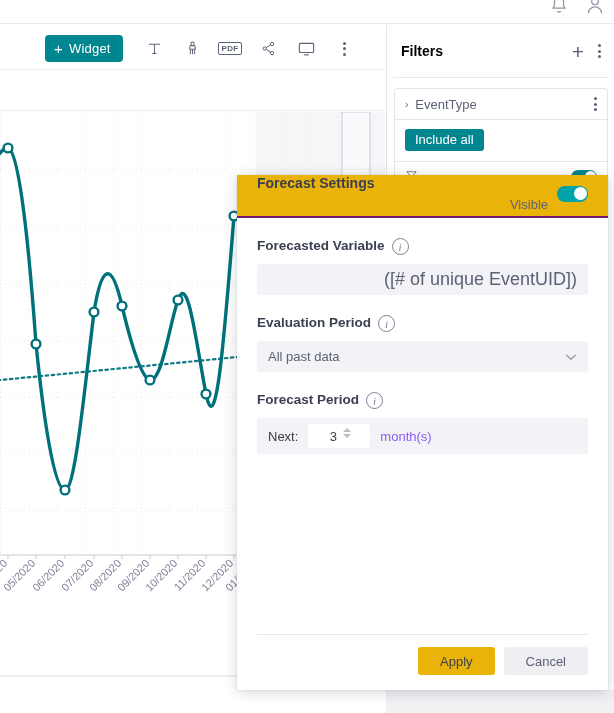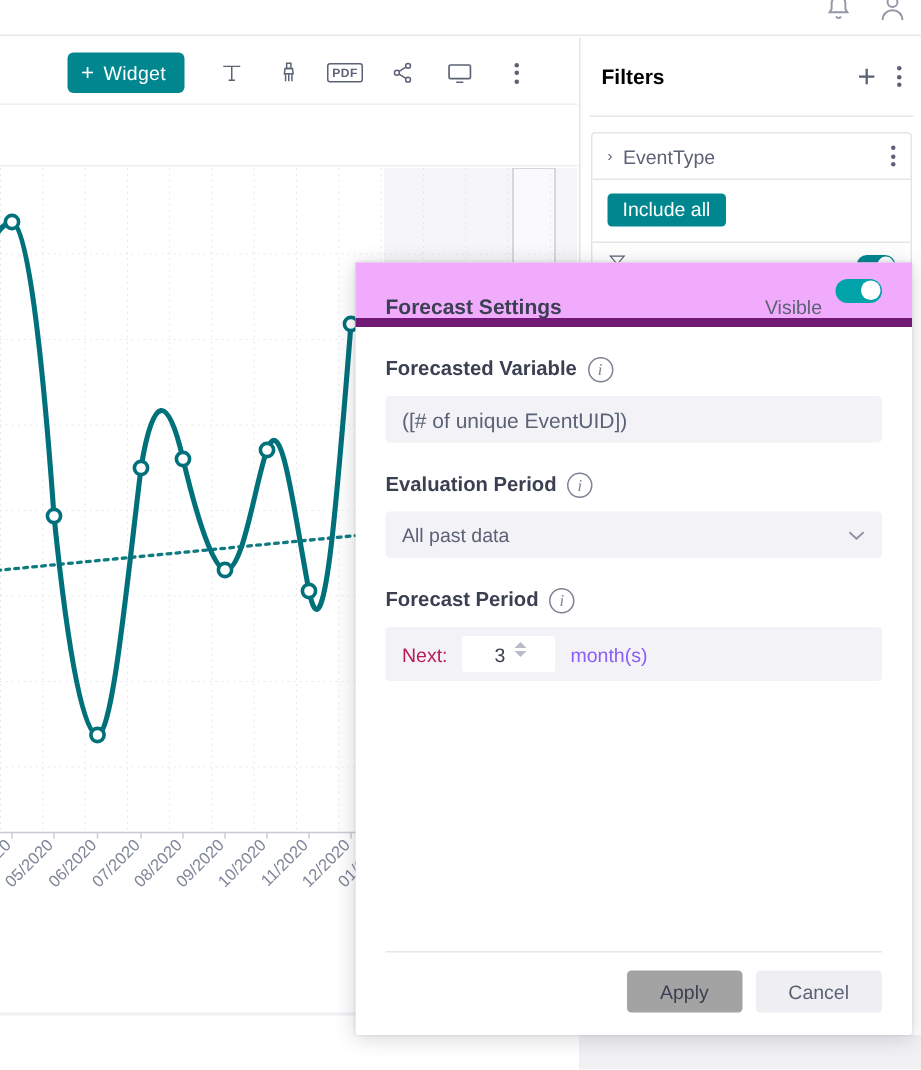--- a/index.html
+++ b/index.html
@@ -137,23 +137,23 @@
   }
 
   
   .dialog {
     position: absolute; left: 237px; top: 175px; width: 371px; height: 515px;
     background: #ffffff;
     box-shadow: 0 2px 14px rgba(40,45,60,.20), 0 0 2px rgba(40,45,60,.14);
     border-radius: 2px;
   }
   .dialog-head {
-    height: 43px; background: #f0abfc;
-    display: flex; align-items: flex-end; padding: 0 20px;
-    border-bottom: 6px solid #701a75;
+    height: 43px; background: #eab308;
+    display: flex; align-items: flex-start; padding: 0 20px;
+    border-bottom: 2px solid #701a75;
   }
   .dialog-title { font-size: 14px; font-weight: bold; color: #3a3f51; }
   .visible-wrap { margin-left: auto; display: flex; align-items: center; gap: 9px; }
   .visible-label { font-size: 13px; color: #5b6275; margin-top: 22px; }
   .toggle {
     width: 31px; height: 16px; border-radius: 8px; background: #00a3a9;
     position: relative; cursor: pointer;
   }
   .toggle::after {
     content: ""; position: absolute; right: 1.5px; top: 1.5px;
@@ -161,33 +161,33 @@
   }
   .dialog-body { padding: 20px 20px 0; }
   .field-label {
     display: flex; align-items: flex-start; gap: 7px;
     font-size: 13.5px; font-weight: bold; color: #3a3f51; margin-bottom: 9px;
   }
   .field-label .ic-round { font-weight: normal; }
   .readonly-box {
     height: 31px; background: #f2f2f7; border-radius: 3px;
     display: flex; align-items: center; padding: 0 11px;
-    font-size: 14px; color: #5b6275; margin-bottom: 20px;
+    font-size: 18px; color: #5b6275; margin-bottom: 20px; justify-content: flex-end;
   }
   .select-box {
     height: 31px; background: #f2f2f7; border-radius: 3px;
     display: flex; align-items: center; padding: 0 11px;
     font-size: 13px; color: #5b6275; margin-bottom: 20px; cursor: pointer;
   }
   .chev-down { margin-left: auto; color: #8b90a0; font-size: 12px; }
   .period-box {
     height: 36px; background: #f2f2f7; border-radius: 3px;
     display: flex; align-items: center; padding: 0 11px; gap: 10px;
   }
-  .next-label { font-size: 13px; color: #be185d; }
+  .next-label { font-size: 13px; color: #404040; }
   .num-input {
     width: 62px; height: 24px; background: #fff; border: none; border-radius: 2px;
     display: flex; align-items: center; position: relative;
   }
   .num-input span {
     flex: 1; text-align: center; font-size: 13px; color: #3a3f51;
     padding-right: 12px;
   }
   .spin { position: absolute; right: 7px; top: 4px; display: flex; flex-direction: column; gap: 2px; }
   .spin i {
@@ -203,21 +203,21 @@
     height: 1px; background: #e6e6ec;
   }
   .dialog-foot {
     position: absolute; right: 20px; bottom: 15px;
     display: flex; gap: 9px;
   }
   .btn {
     height: 28px; padding: 0 22px; border: none; border-radius: 3px;
     font-size: 13px; font-family: "Liberation Sans", sans-serif; cursor: pointer;
   }
-  .btn-apply { background: #a3a3a3; color: #3a3f51; }
+  .btn-apply { background: #eab308; color: #3a3f51; }
   .btn-cancel { background: #eeeef3; color: #5b6275; }
 </style>
 </head>
 <body>
 
 <div id="root">
 
   <div class="app-header">
     <div class="app-header-icons">
       <span>

